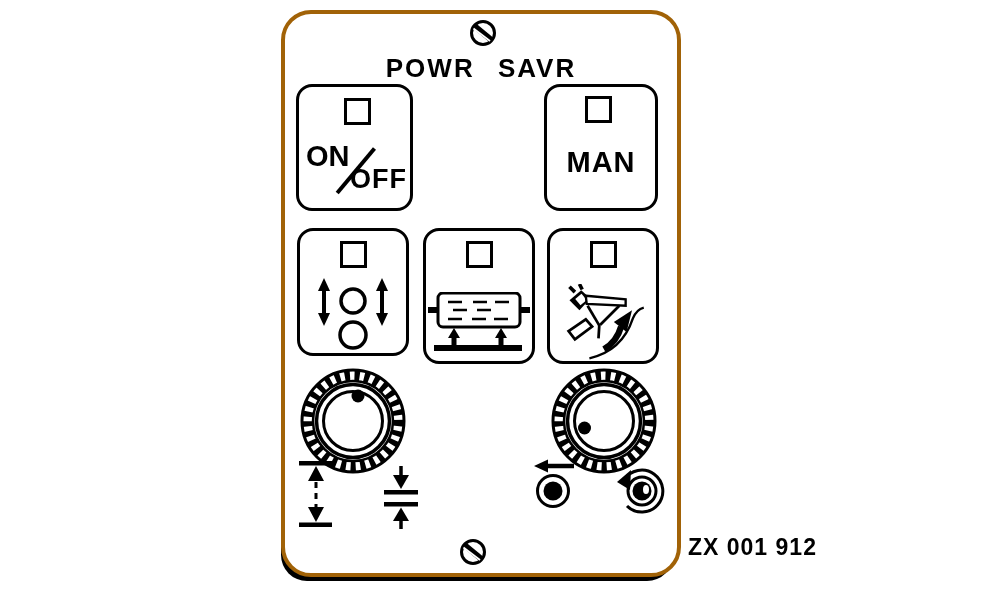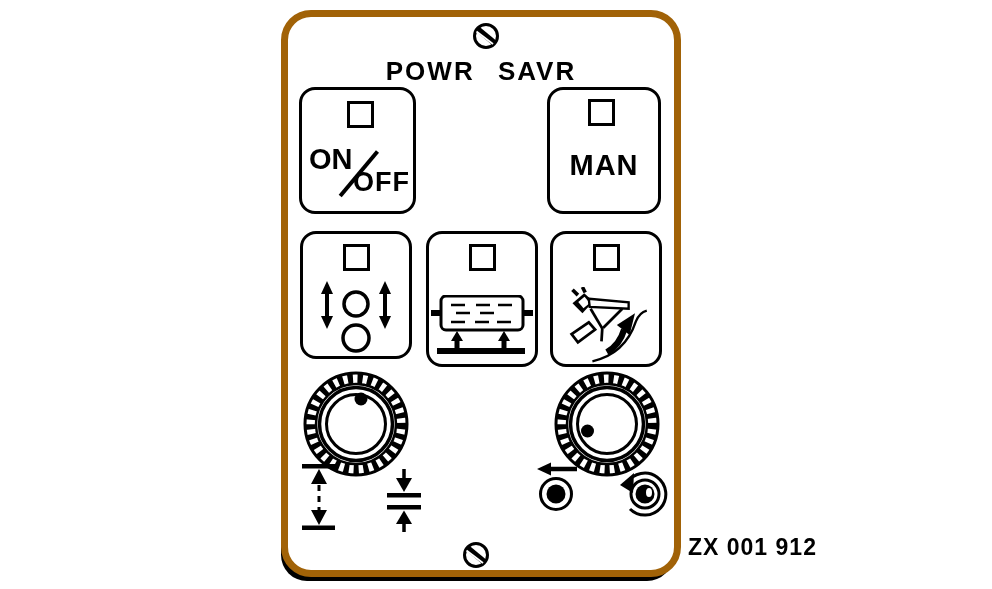--- a/index.html
+++ b/index.html
@@ -2,21 +2,21 @@
 <html><head>
 <meta charset="utf-8">
 <style>
   html,body{margin:0;padding:0;background:#ffffff;}
   .canvas{
     position:relative;width:992px;height:589px;background:#ffffff;overflow:hidden;
     font-family:"Liberation Sans", sans-serif;color:#000;
   }
   .panel{
     position:absolute;left:281px;top:10px;width:400px;height:567px;
-    box-sizing:border-box;border:7px solid #a16207;border-radius:30px;background:#fff;
+    box-sizing:border-box;border:4px solid #a16207;border-radius:30px;background:#fff;
     box-shadow:-4px 8px 0 -4px #000;
   }
   .title{
     position:absolute;left:0;top:39px;width:100%;text-align:center;
     font-size:26px;font-weight:bold;letter-spacing:2px;word-spacing:14px;white-space:nowrap;
   }
   .screw{position:absolute;width:28px;height:28px;}
   .screw.top{left:184px;top:5px;}
   .screw.bottom{left:174px;top:524px;}
   .btn{

